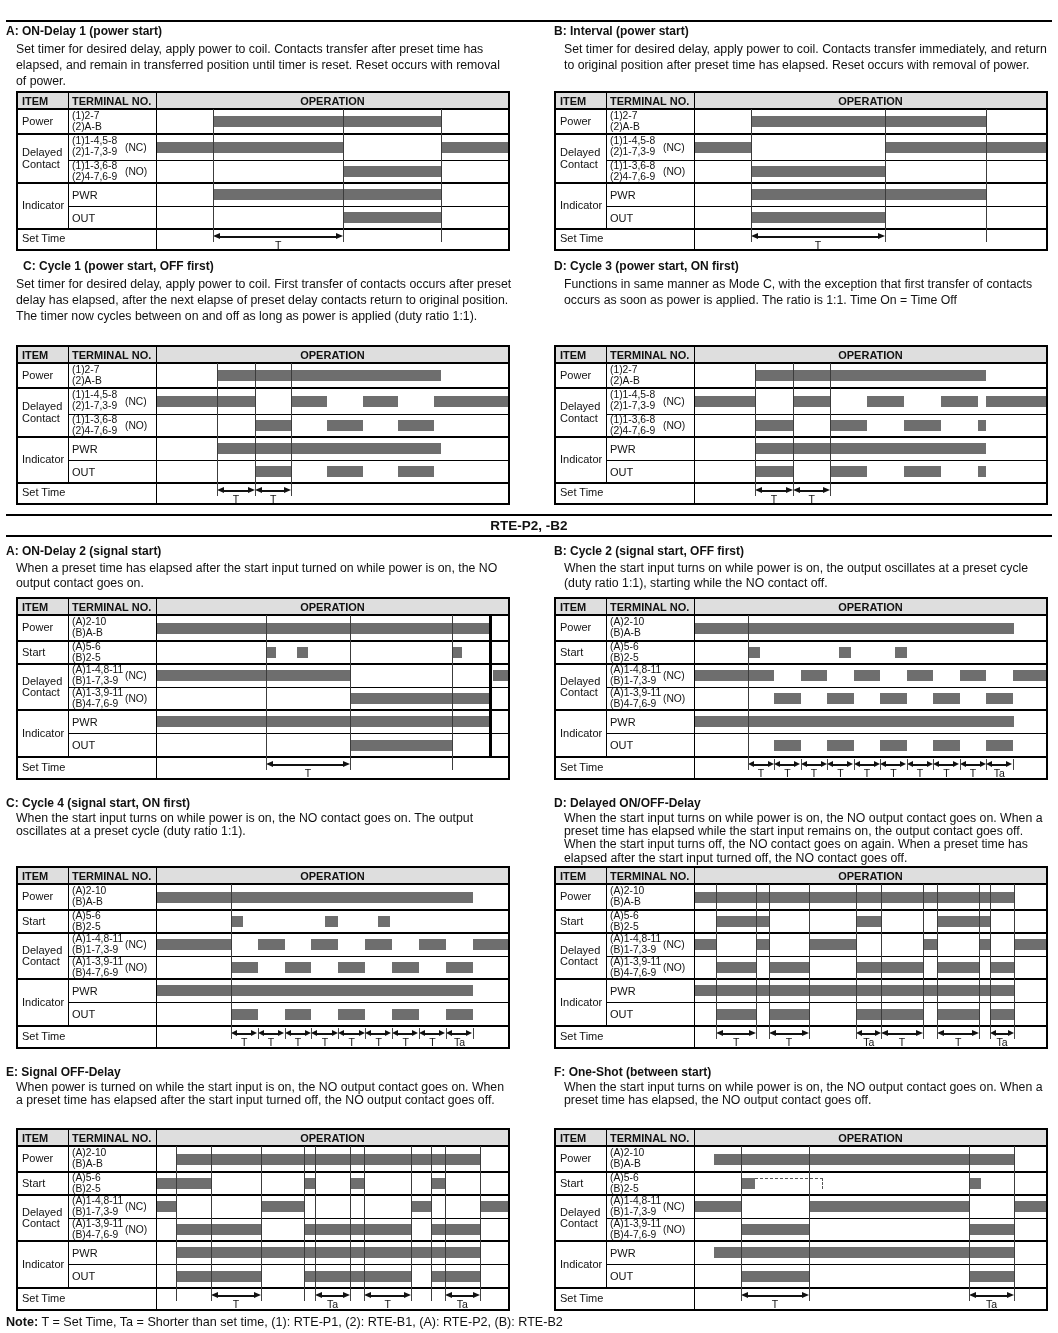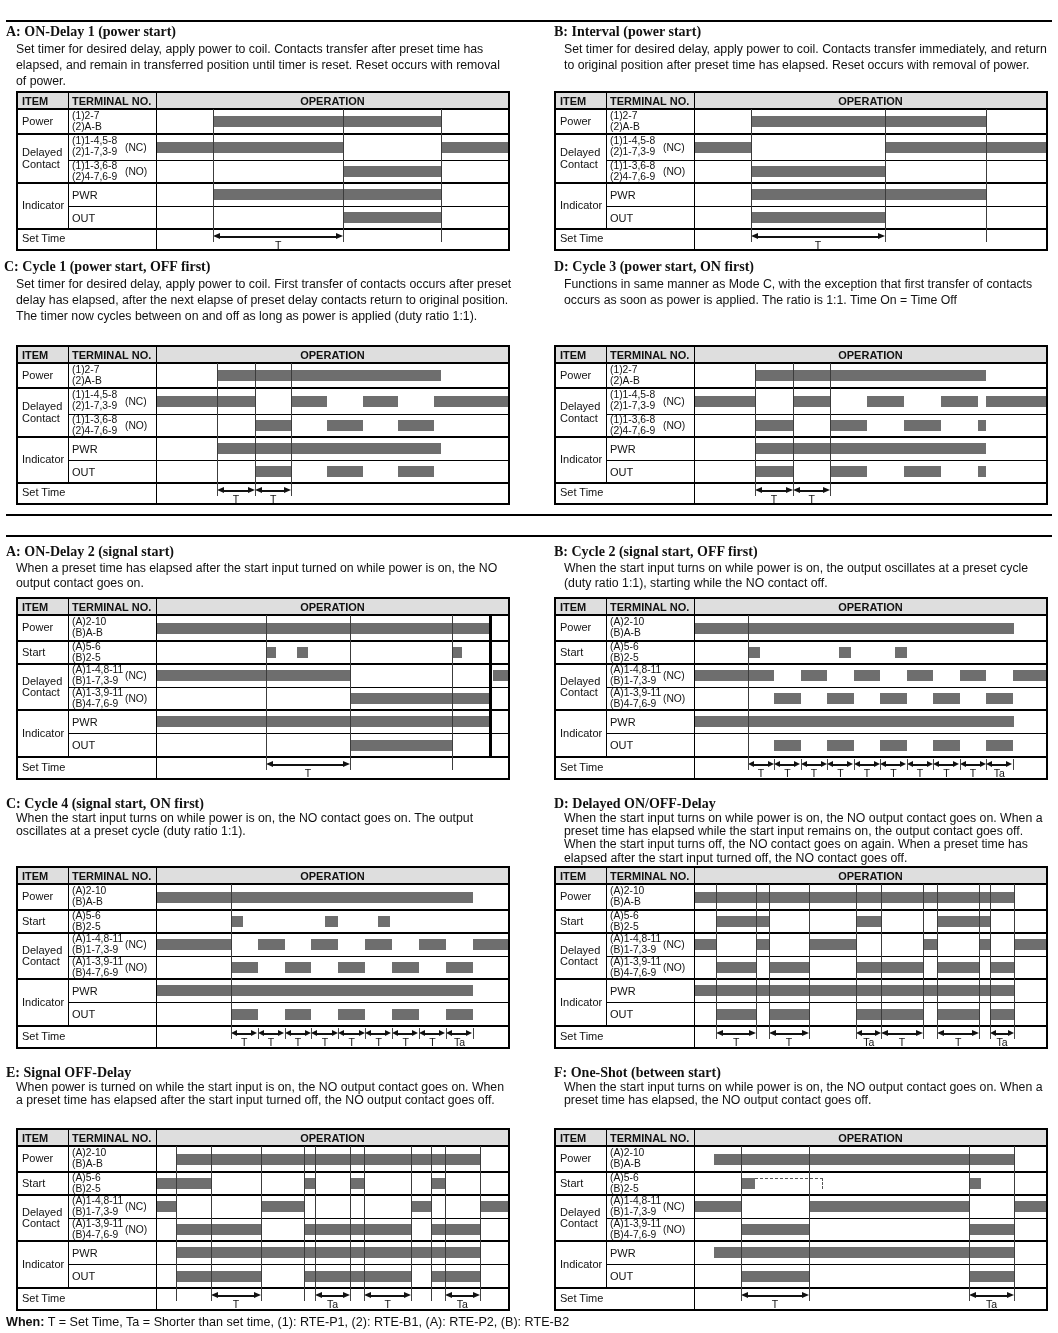--- a/index.html
+++ b/index.html
@@ -1,20 +1,20 @@
 <!DOCTYPE html>
 <html><head>
 <meta charset="utf-8">
 <style>
   html,body{margin:0;padding:0;background:#fff;}
   .page{position:relative;width:1058px;height:1333px;background:#fff;
         font-family:"Liberation Sans",sans-serif;color:#111;overflow:hidden;}
   .ptitle{position:absolute;left:0;width:100%;text-align:center;font-weight:bold;font-size:13.5px;}
   .hline{position:absolute;left:6px;width:1046px;height:2px;background:#000;}
-  .shead{position:absolute;font-weight:bold;font-size:14px;white-space:nowrap;font-family:Liberation Serif, serif;}
+  .shead{position:absolute;font-weight:bold;font-size:12px;white-space:nowrap;}
   .sdesc{position:absolute;font-size:12.3px;}
   .tbl{position:absolute;border:2px solid #000;background:#fff;}
   .thbg{position:absolute;background:#dedede;}
   .thc{position:absolute;font-weight:bold;font-size:11px;box-sizing:border-box;}
   .item{position:absolute;font-size:11px;display:flex;flex-direction:column;justify-content:center;
         padding-left:4px;box-sizing:border-box;line-height:11.5px;}
   .term{position:absolute;display:flex;flex-direction:column;justify-content:center;
         padding-left:3px;box-sizing:border-box;}
   .t2{font-size:10.3px;line-height:10.8px;}
   .t1{font-size:11px;}
@@ -31,20 +31,21 @@
   .albl{position:absolute;text-align:center;font-size:10.5px;z-index:6;line-height:11px;}
   .note{position:absolute;font-size:12.6px;white-space:nowrap;}
 </style>
 </head>
 <body>
 
 <div class="page">
   <div class="hline" style="top:20px"></div>
 
   <div class="hline" style="top:514px"></div>
+  <div class="ptitle" style="top:518px">RTE-P2, -B2</div>
   <div class="hline" style="top:535px"></div>
 
   <div id="sections">
       <div style="position: absolute; left: 0px; top: 0px;">
         <div class="shead" style="left: 6px; top: 24px;">A: ON-Delay 1 (power start)</div>
         <div class="sdesc" style="left: 16px; top: 41px; width: 496px; line-height: 16px;">Set timer for desired delay, apply power to coil. Contacts transfer after preset time has elapsed, and remain in transferred position until timer is reset. Reset occurs with removal of power.</div>
         <div class="tbl" style="left: 16px; top: 91px; width: 490px; height: 156px;">
           <div class="thbg" style="left: 0px; top: 0px; width: 490px; height: 16px;"></div>
           <div class="thc" style="left: 0px; top: 2px; width: 50px; height: 14px; padding-left: 4px; text-align: left;">ITEM</div>
           <div class="thc" style="left: 51px; top: 2px; width: 87px; height: 14px; padding-left: 3px; text-align: left;">TERMINAL NO.</div>
@@ -171,21 +172,21 @@
             <div class="albl" style="left: 195.16px; top: 146.5px; width: 133.38px;">T</div>
           </div>
           <div class="colline" style="left: 50px; top: 0px; height: 136px;"></div>
           <div class="colline" style="left: 138px; top: 0px; height: 156px;"></div>
           <div class="guide" style="left: 195.16px; top: 16px; height: 133px;"></div>
           <div class="guide" style="left: 328.54px; top: 16px; height: 133px;"></div>
           <div class="guide" style="left: 430.33px; top: 16px; height: 133px;"></div>
         </div>
       </div>
       <div style="position: absolute; left: 0px; top: 0px;">
-        <div class="shead" style="left: 4px; top: 259px;">C: Cycle 1 (power start, OFF first)</div>
+        <div class="shead" style="left: 23px; top: 259px;">C: Cycle 1 (power start, OFF first)</div>
         <div class="sdesc" style="left: 16px; top: 276px; width: 496px; line-height: 16px;">Set timer for desired delay, apply power to coil. First transfer of contacts occurs after preset delay has elapsed, after the next elapse of preset delay contacts return to original position. The timer now cycles between on and off as long as power is applied (duty ratio 1:1).</div>
         <div class="tbl" style="left: 16px; top: 345px; width: 490px; height: 156px;">
           <div class="thbg" style="left: 0px; top: 0px; width: 490px; height: 16px;"></div>
           <div class="thc" style="left: 0px; top: 2px; width: 50px; height: 14px; padding-left: 4px; text-align: left;">ITEM</div>
           <div class="thc" style="left: 51px; top: 2px; width: 87px; height: 14px; padding-left: 3px; text-align: left;">TERMINAL NO.</div>
           <div class="thc" style="left: 139px; top: 2px; width: 351px; height: 14px; padding-left: 0px; text-align: center;">OPERATION</div>
           <div class="rowline" style="left: 0px; top: 15px; width: 490px; height: 1.5px;"></div>
           <div class="item" style="left: 0px; top: 16px; width: 50px; height: 25px;">
             <div>Power</div>
           </div>
@@ -1082,16 +1083,16 @@
           <div class="colline" style="left: 138px; top: 0px; height: 179px;"></div>
           <div class="guide" style="left: 184.63px; top: 16px; height: 155px;"></div>
           <div class="guide" style="left: 253.075px; top: 16px; height: 155px;"></div>
           <div class="guide" style="left: 412.78px; top: 16px; height: 155px;"></div>
           <div class="guide" style="left: 458.41px; top: 16px; height: 155px;"></div>
         </div>
       </div>
     </div>
 
   <div class="note" style="left:6px;top:1315px">
-    <span style="font-weight:bold">When:</span>
+    <span style="font-weight:bold">Note:</span>
     <span>T = Set Time, Ta = Shorter than set time,  (1): RTE-P1, (2): RTE-B1, (A): RTE-P2, (B): RTE-B2</span>
   </div>
 </div>
 
 </body></html>

